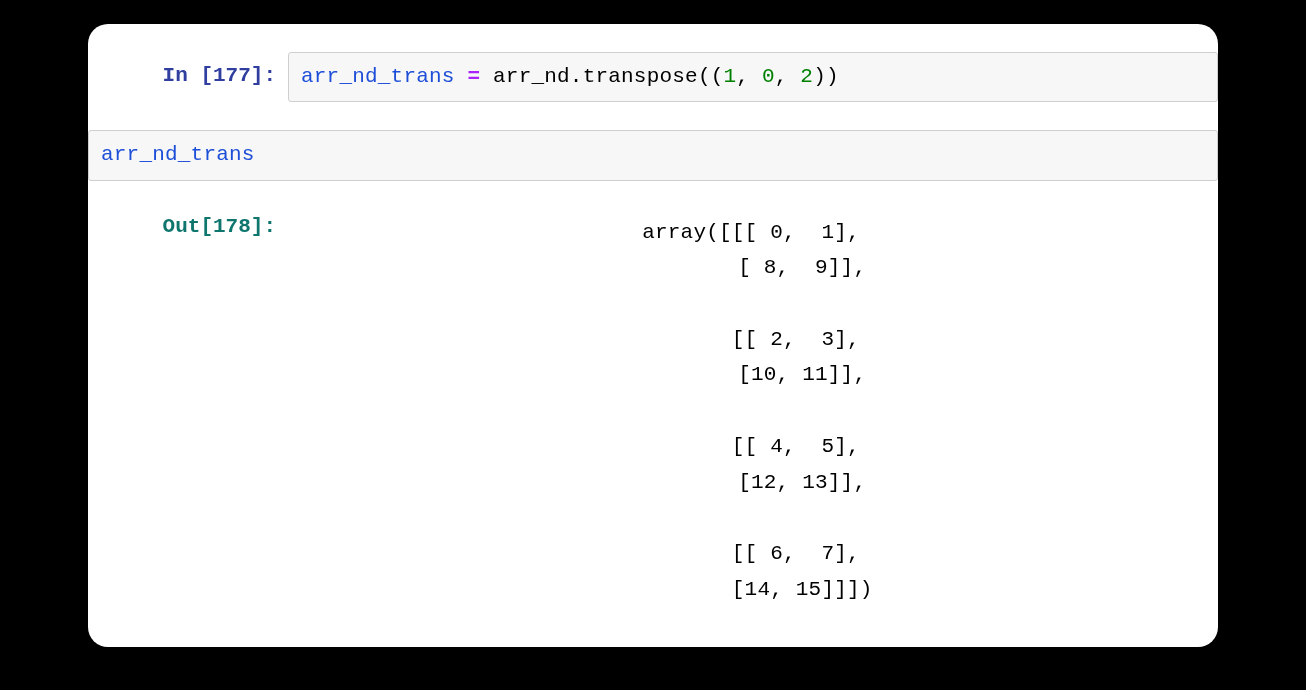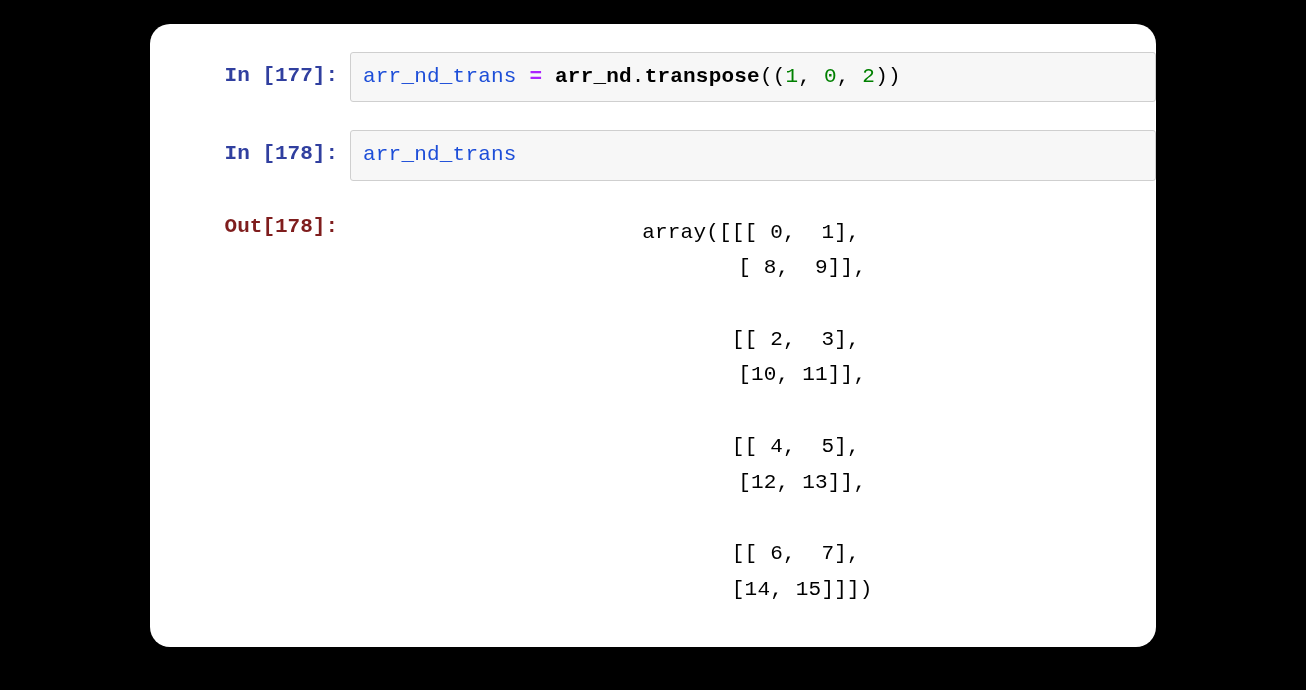--- a/index.html
+++ b/index.html
@@ -12,21 +12,21 @@
       font-family: Menlo, Monaco, Consolas, "Courier New", monospace;
       font-size: 21px;
       display: flex;
       align-items: flex-start;
       justify-content: center;
       min-height: 690px;
     }
     .notebook-container {
       background: #ffffff;
       border-radius: 20px;
-      width: 1006px;
+      width: 1130px;
       margin: 24px;
       padding: 28px 0 40px 0;
       overflow: hidden;
     }
     .cell {
       display: flex;
       align-items: flex-start;
       margin-bottom: 28px;
     }
     .cell:last-child {
@@ -38,21 +38,21 @@
       text-align: right;
       padding-right: 12px;
       padding-top: 12px;
       font-weight: bold;
       white-space: nowrap;
     }
     .prompt-in {
       color: #303F9F;
     }
     .prompt-out {
-      color: #7f1d1d;
+      color: #0f766e;
     }
     .input-area {
       flex: 1;
       background: #f7f7f7;
       border: 1px solid #cfcfcf;
       border-radius: 3px;
       padding: 10px 12px;
       white-space: pre;
       line-height: 1.35;
       letter-spacing: 0.2px;
@@ -62,36 +62,35 @@
       flex: 1;
       padding: 6px 12px 0 8px;
       white-space: pre;
       line-height: 1.7;
       letter-spacing: 0.2px;
       color: #000000;
       text-align: center;
     }
     .tok-var { color: #1d4ed8; }
     .tok-op { color: #AA22FF; font-weight: bold; }
-    .tok-name { color: #000000; font-weight: bold; }
+    .tok-name { color: #000000; }
     .tok-punct { color: #000000; }
     .tok-num { color: #008000; }
   </style>
 </head>
 <body>
 
 <div class="notebook-container">
 
   <div class="cell">
     <div class="prompt prompt-in">In [177]:</div>
     <div class="input-area"><span class="tok-var">arr_nd_trans</span><span class="tok-op"> = </span><span class="tok-name">arr_nd</span><span class="tok-punct">.</span><span class="tok-name">transpose</span><span class="tok-punct">((</span><span class="tok-num">1</span><span class="tok-punct">, </span><span class="tok-num">0</span><span class="tok-punct">, </span><span class="tok-num">2</span><span class="tok-punct">))</span></div>
   </div>
 
   <div class="cell">
-    <div class="prompt prompt-in">In [178]:</div>
     <div class="input-area"><span class="tok-var">arr_nd_trans</span></div>
   </div>
 
   <div class="cell" style="margin-bottom:0;">
     <div class="prompt prompt-out" style="padding-top:6px;">Out[178]:</div>
     <div class="output-area">array([[[ 0,  1],
         [ 8,  9]],
 
        [[ 2,  3],
         [10, 11]],

